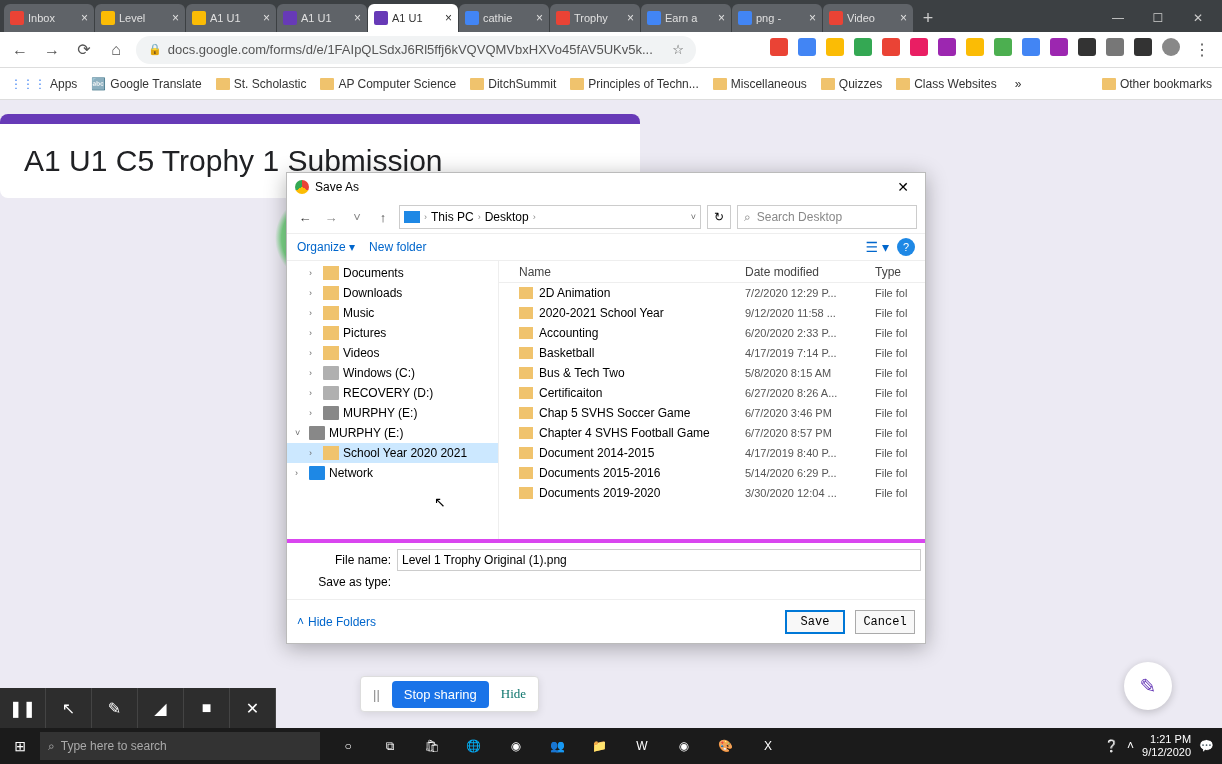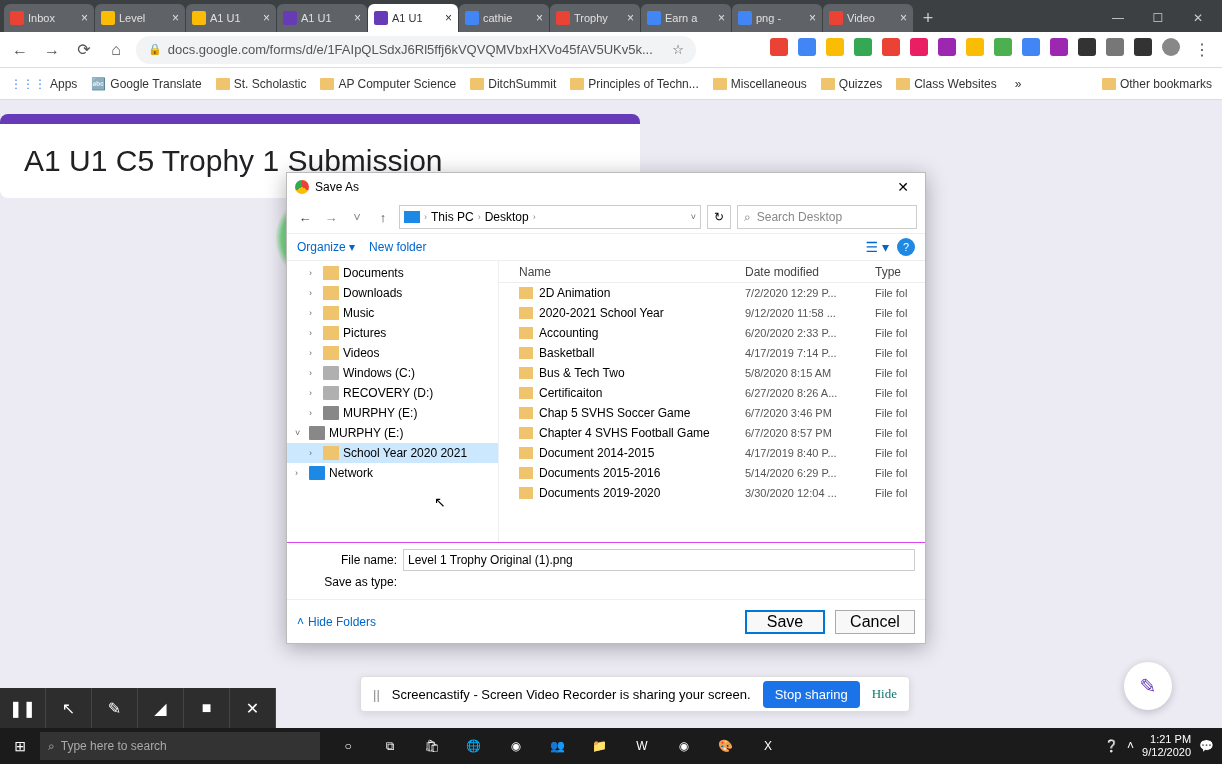--- a/index.html
+++ b/index.html
@@ -68,29 +68,29 @@
 .fl-header .col-name { flex: 1; }
 .fl-header .col-date { width: 130px; }
 .fl-header .col-type { width: 50px; }
 .fl-rows { flex: 1; overflow-y: auto; }
 .fl-row { height: 20px; display: flex; align-items: center; font-size: 12px; padding-left: 20px; }
 .fl-row .ico { width: 14px; height: 12px; background: #f0c36d; margin-right: 6px; }
 .fl-row .name { flex: 1; }
 .fl-row .date { width: 130px; color: #555; font-size: 11px; overflow: hidden; white-space: nowrap; text-overflow: ellipsis; }
 .fl-row .type { width: 50px; color: #555; font-size: 11px; overflow: hidden; white-space: nowrap; }
 
-.dlg-fields { padding: 6px 10px; border-top: 1px solid #d946ef; }
+.dlg-fields { padding: 6px 4px; border-top: 4px solid #d946ef; }
 .field-row { display: flex; align-items: center; margin-bottom: 4px; }
 .field-label { width: 100px; text-align: right; font-size: 12px; margin-right: 6px; }
 .field-input { flex: 1; height: 22px; border: 1px solid #ccc; font-size: 12px; padding: 0 4px; }
 
 .dlg-footer { height: 44px; display: flex; align-items: center; padding: 0 10px; border-top: 1px solid #eee; }
 .hide-folders { font-size: 12px; color: #0066cc; cursor: pointer; display: flex; align-items: center; gap: 4px; }
 .dlg-buttons { margin-left: auto; display: flex; gap: 10px; }
-.dlg-btn { width: 80px; height: 24px; border: 1px solid #aaa; background: #f8f8f8; font-size: 16px; cursor: pointer; }
+.dlg-btn { width: 60px; height: 24px; border: 1px solid #aaa; background: #f8f8f8; font-size: 12px; cursor: pointer; font-family: Liberation Mono, monospace; }
 .dlg-btn.primary { border: 2px solid #0078d7; }
 
 
 .screencast-bar { position: absolute; left: 360px; bottom: 52px; height: 36px; background: #fff; border: 1px solid #ddd; border-radius: 4px; display: flex; align-items: center; padding: 0 12px; gap: 12px; font-size: 13px; box-shadow: 0 2px 8px rgba(0,0,0,0.1); }
 .stop-share { background: #1a73e8; color: #fff; border: none; padding: 6px 12px; border-radius: 4px; font-size: 13px; cursor: pointer; }
 .hide-share { color: #0f766e; cursor: pointer; font-family: Liberation Serif, serif; }
 
 
 .fab { position: absolute; right: 50px; bottom: 54px; width: 48px; height: 48px; border-radius: 50%; background: #fff; box-shadow: 0 2px 8px rgba(0,0,0,0.2); display: flex; align-items: center; justify-content: center; color: #673ab7; font-size: 20px; }
 
@@ -445,21 +445,20 @@
       <button class="dlg-btn primary">Save</button>
       <button class="dlg-btn">Cancel</button>
     </div>
   </div>
 </div>
 
 <div class="cursor">↖</div>
 
 <div class="screencast-bar">
   <span style="color:#888">||</span>
-  <span>Screencastify - Screen Video Recorder is sharing your screen.</span>
   <button class="stop-share">Stop sharing</button>
   <span class="hide-share">Hide</span>
 </div>
 
 <div class="fab">
   <span>✎</span>
 </div>
 
 <div class="rec-controls">
   <div class="rec-btn">❚❚</div>

